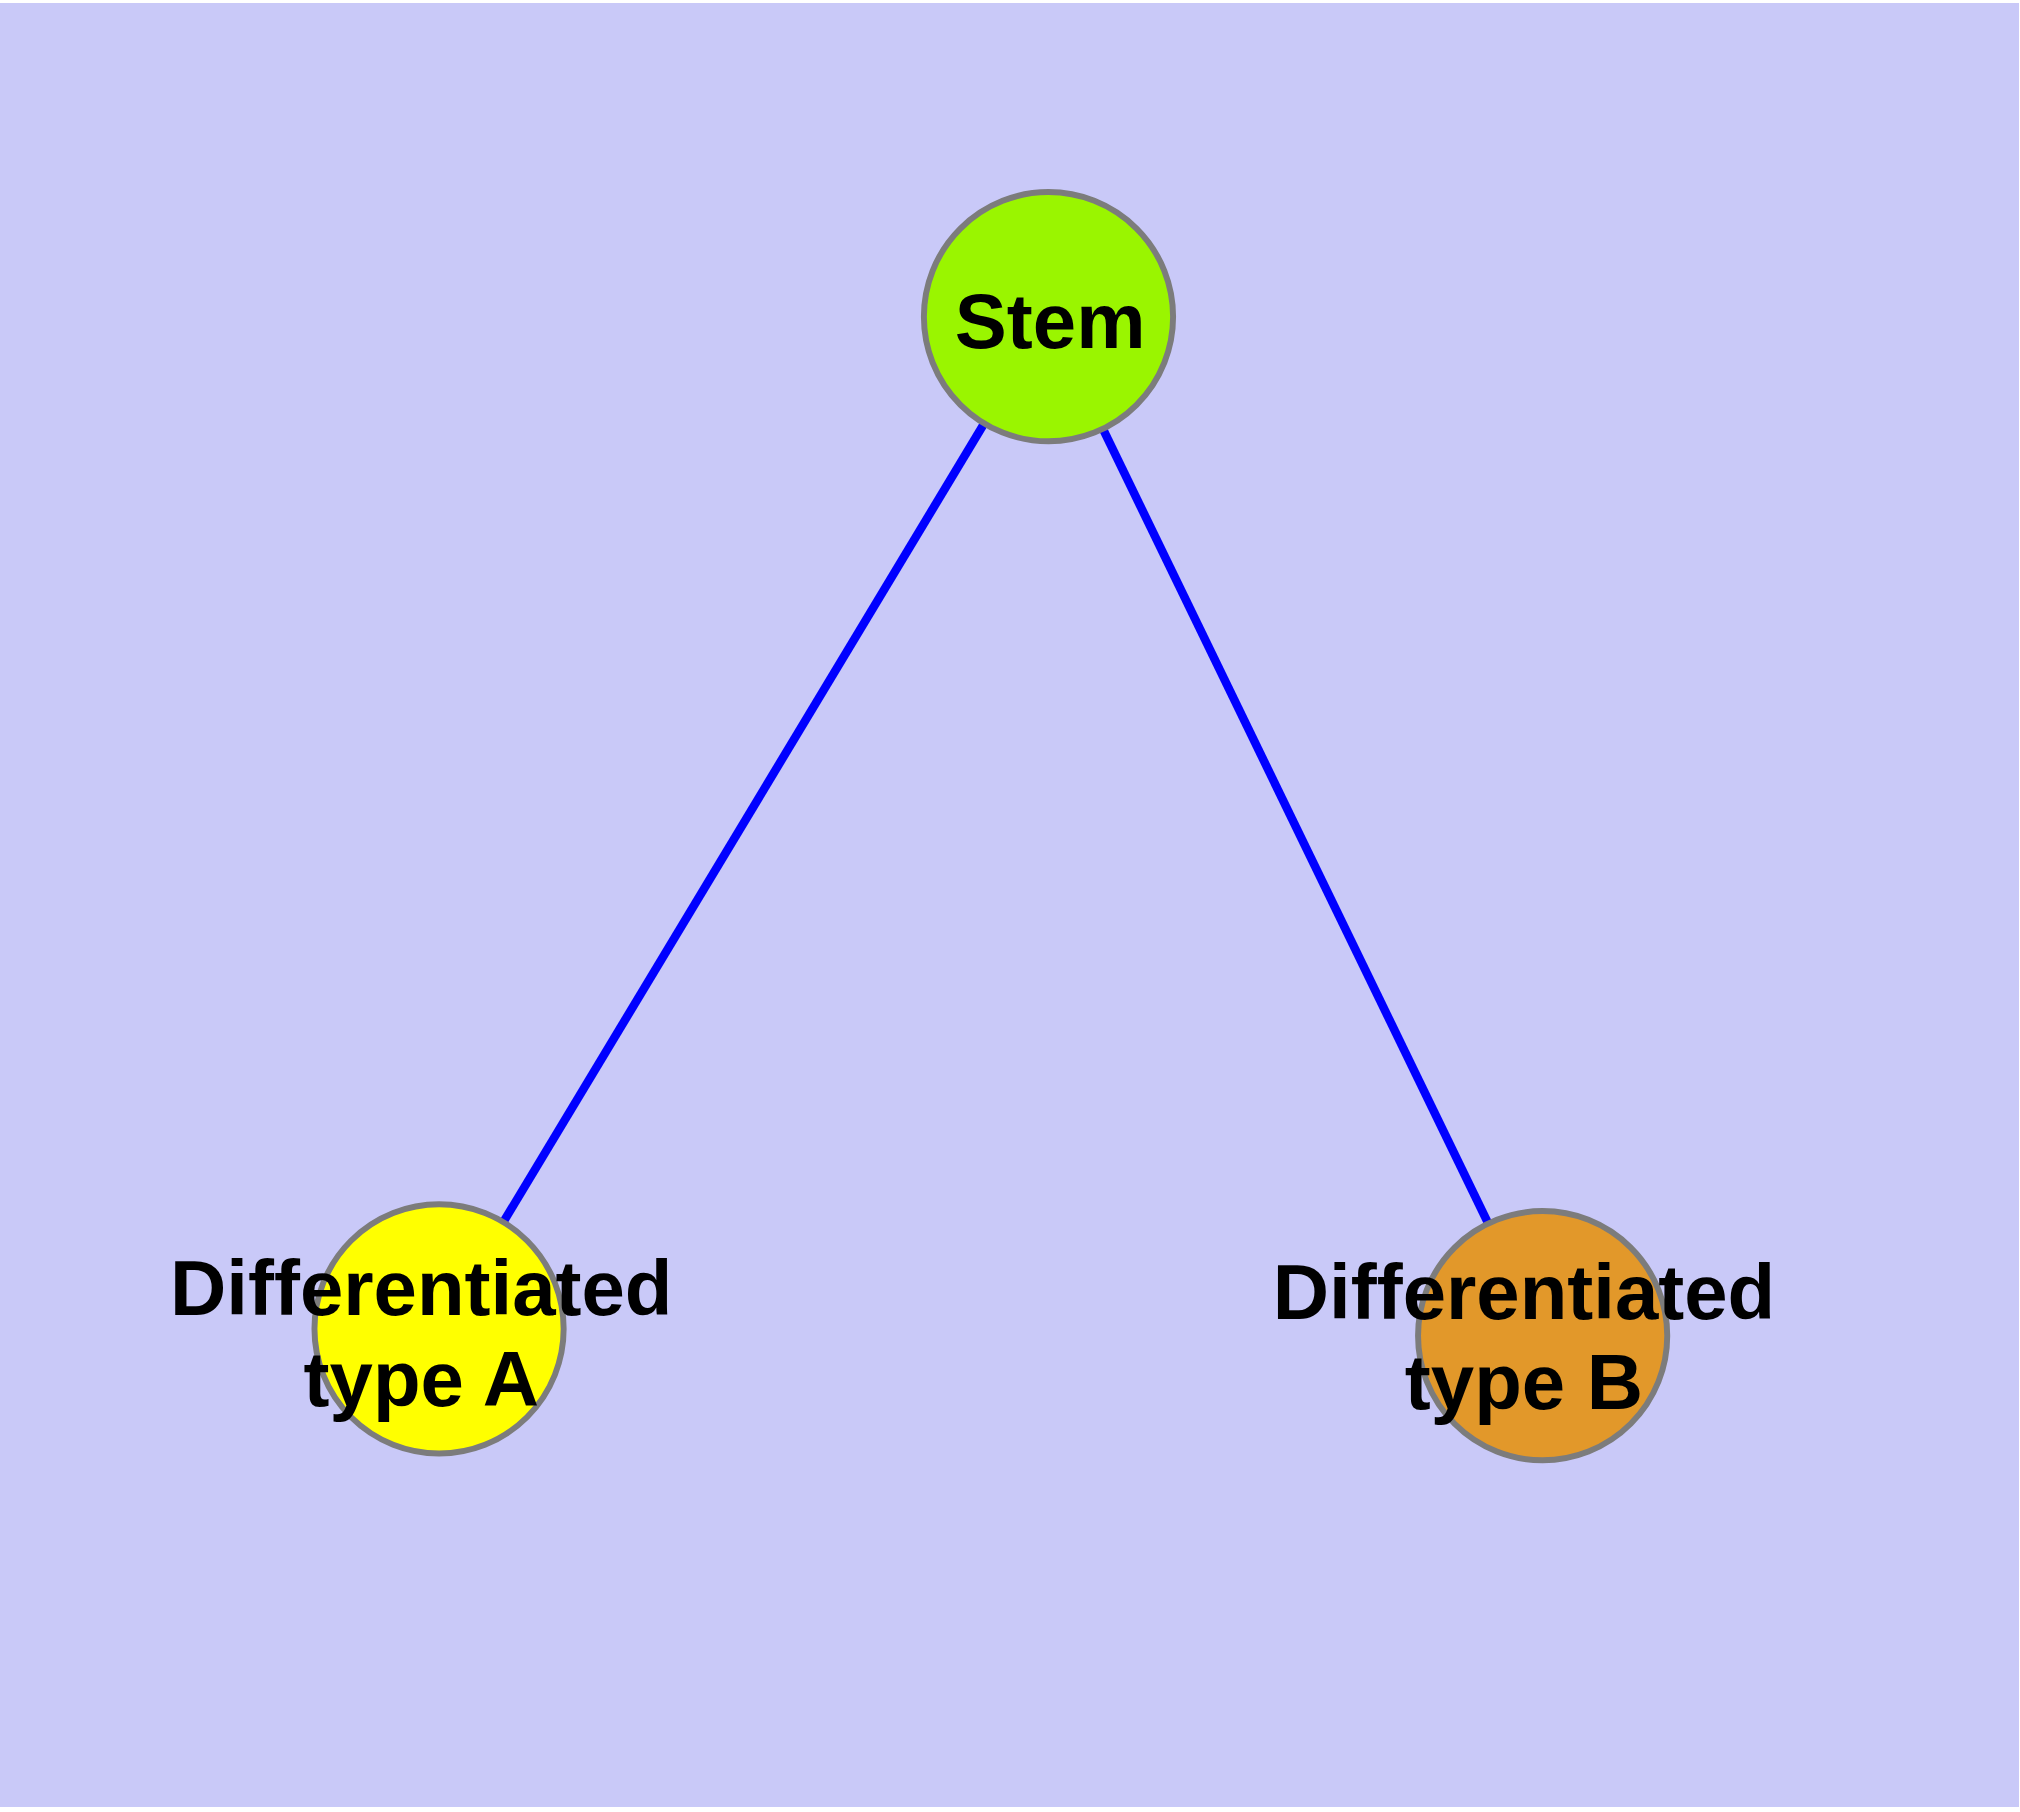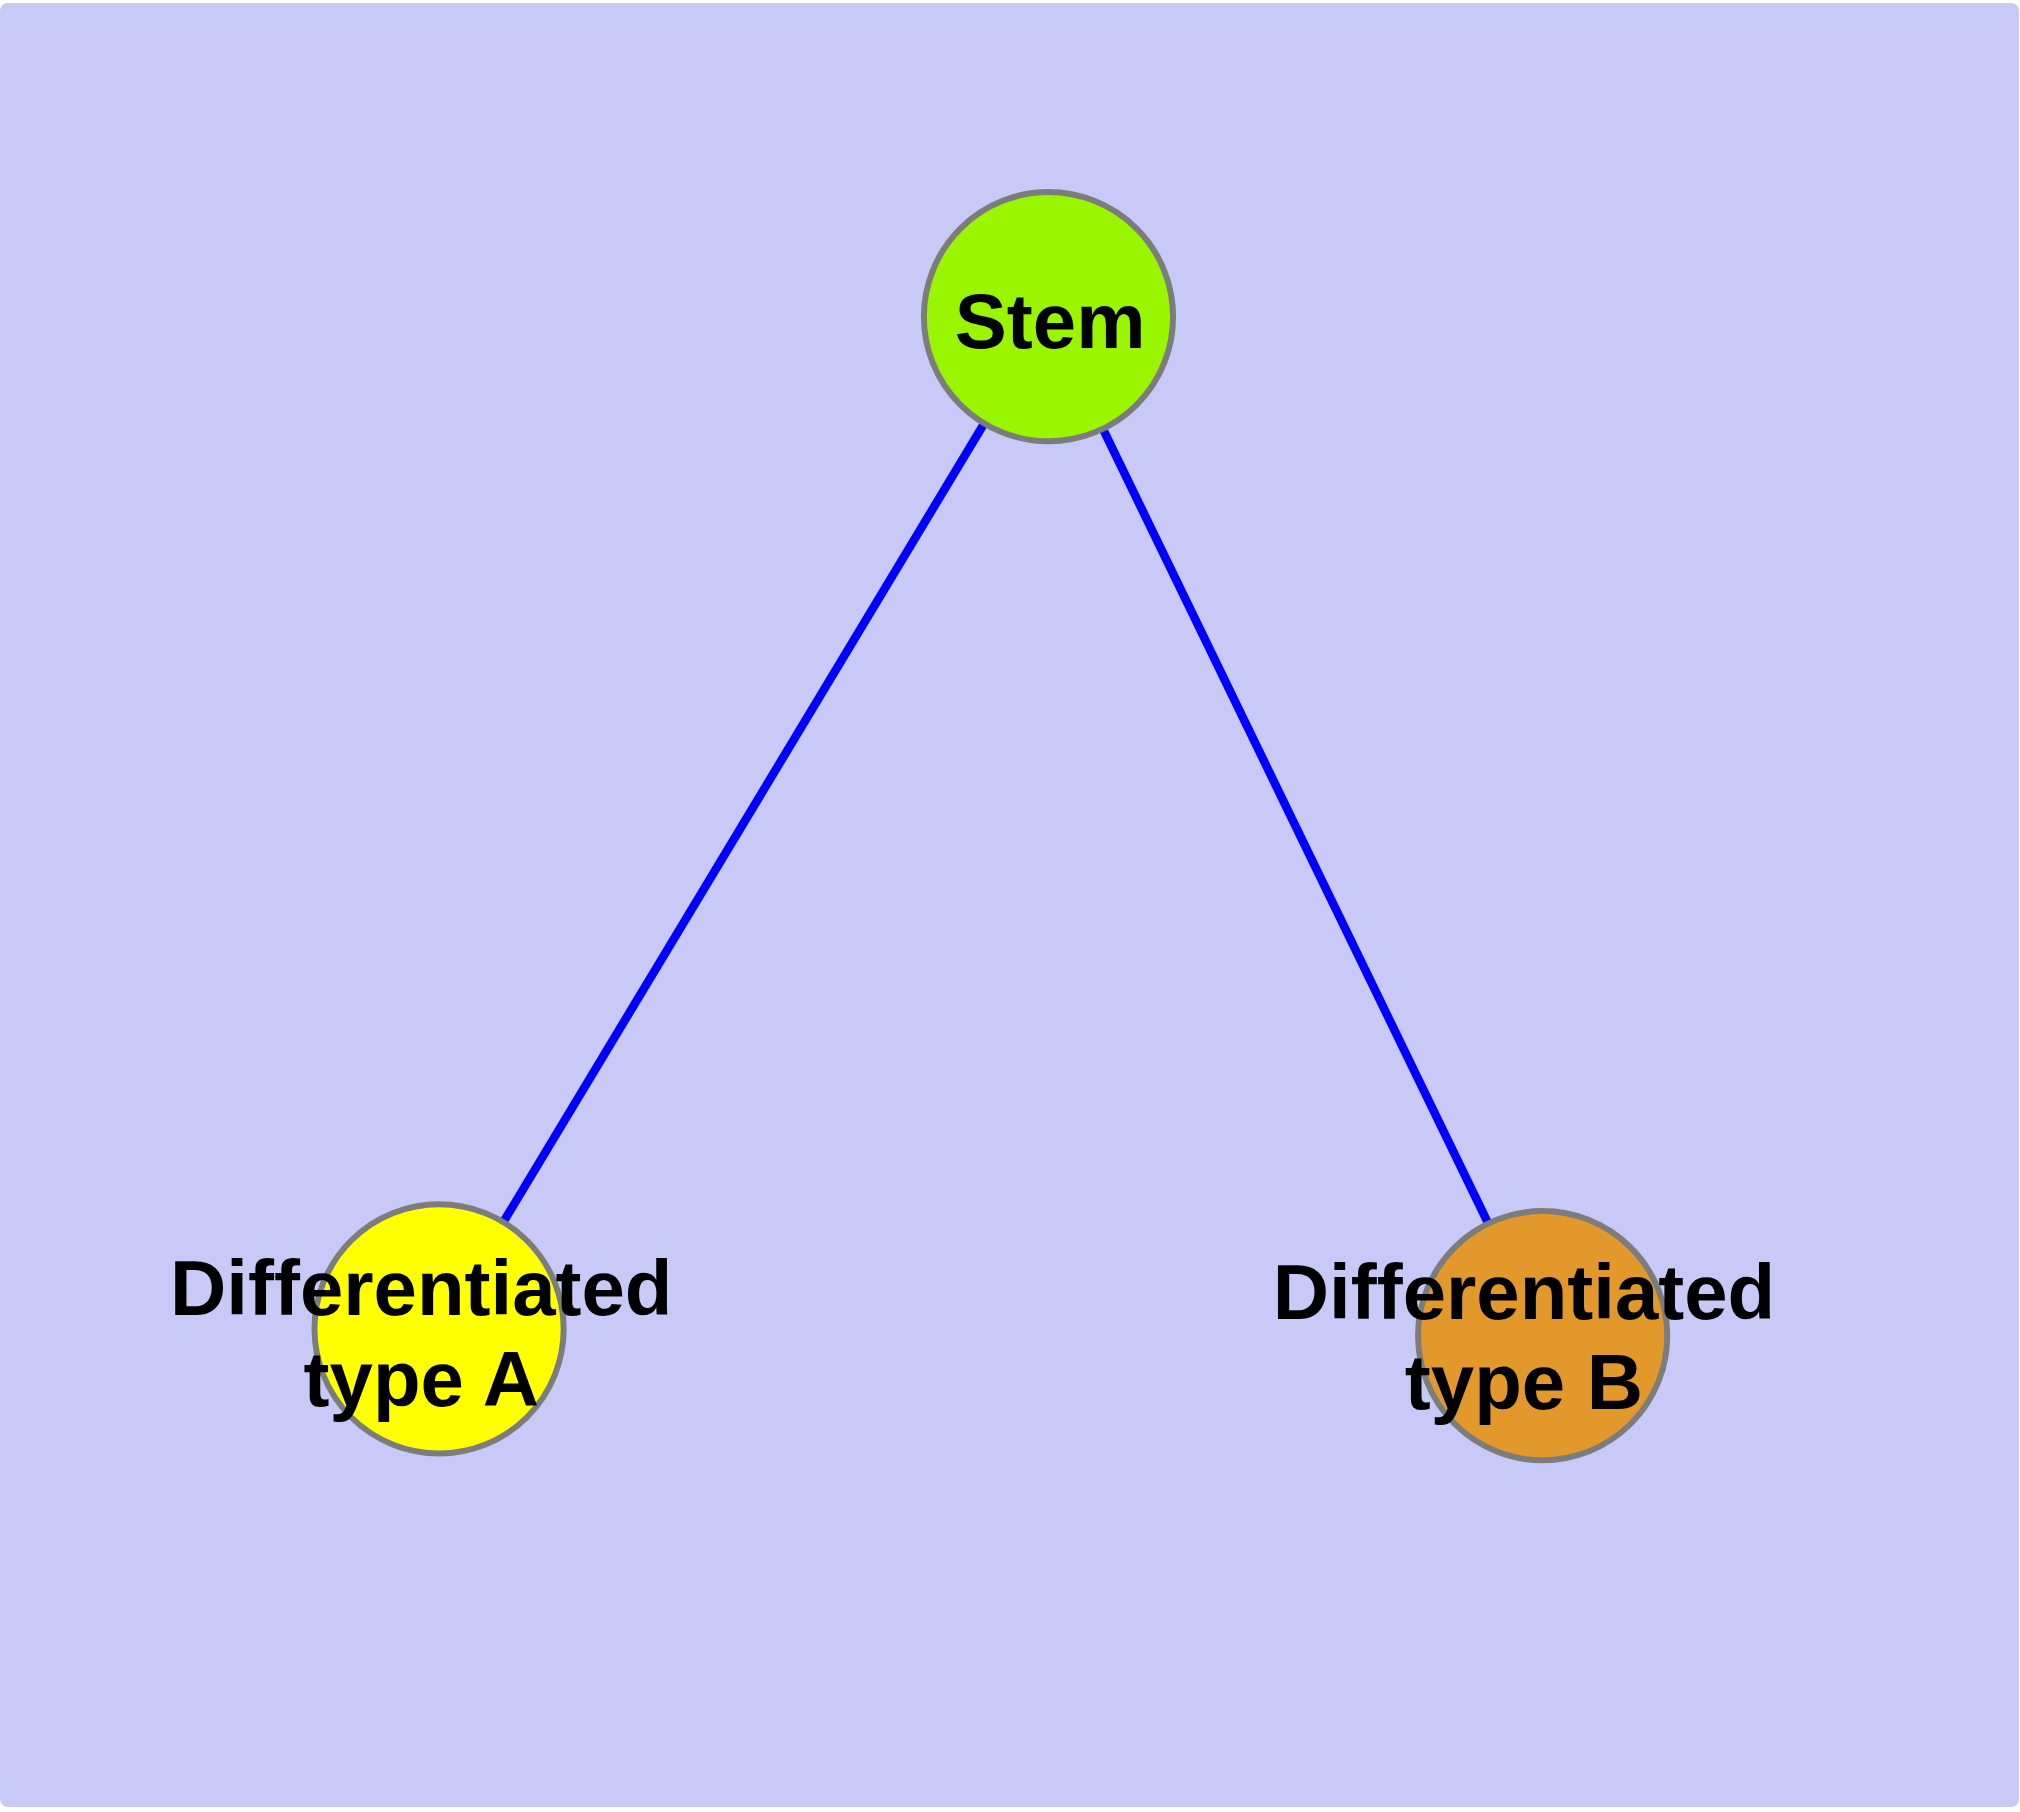--- a/index.html
+++ b/index.html
@@ -9,21 +9,20 @@
     width: 2021px;
     height: 1812px;
     overflow: hidden;
   }
   .canvas {
     position: absolute;
     left: 0;
     top: 3.4px;
     width: 2019px;
     height: 1804px;
-    border-radius: 8px;
   }
   .canvas svg {
     display: block;
     width: 100%;
     height: 100%;
   }
   .node-label {
     font-family: "Liberation Sans", sans-serif;
     font-weight: bold;
     font-size: 92px;

